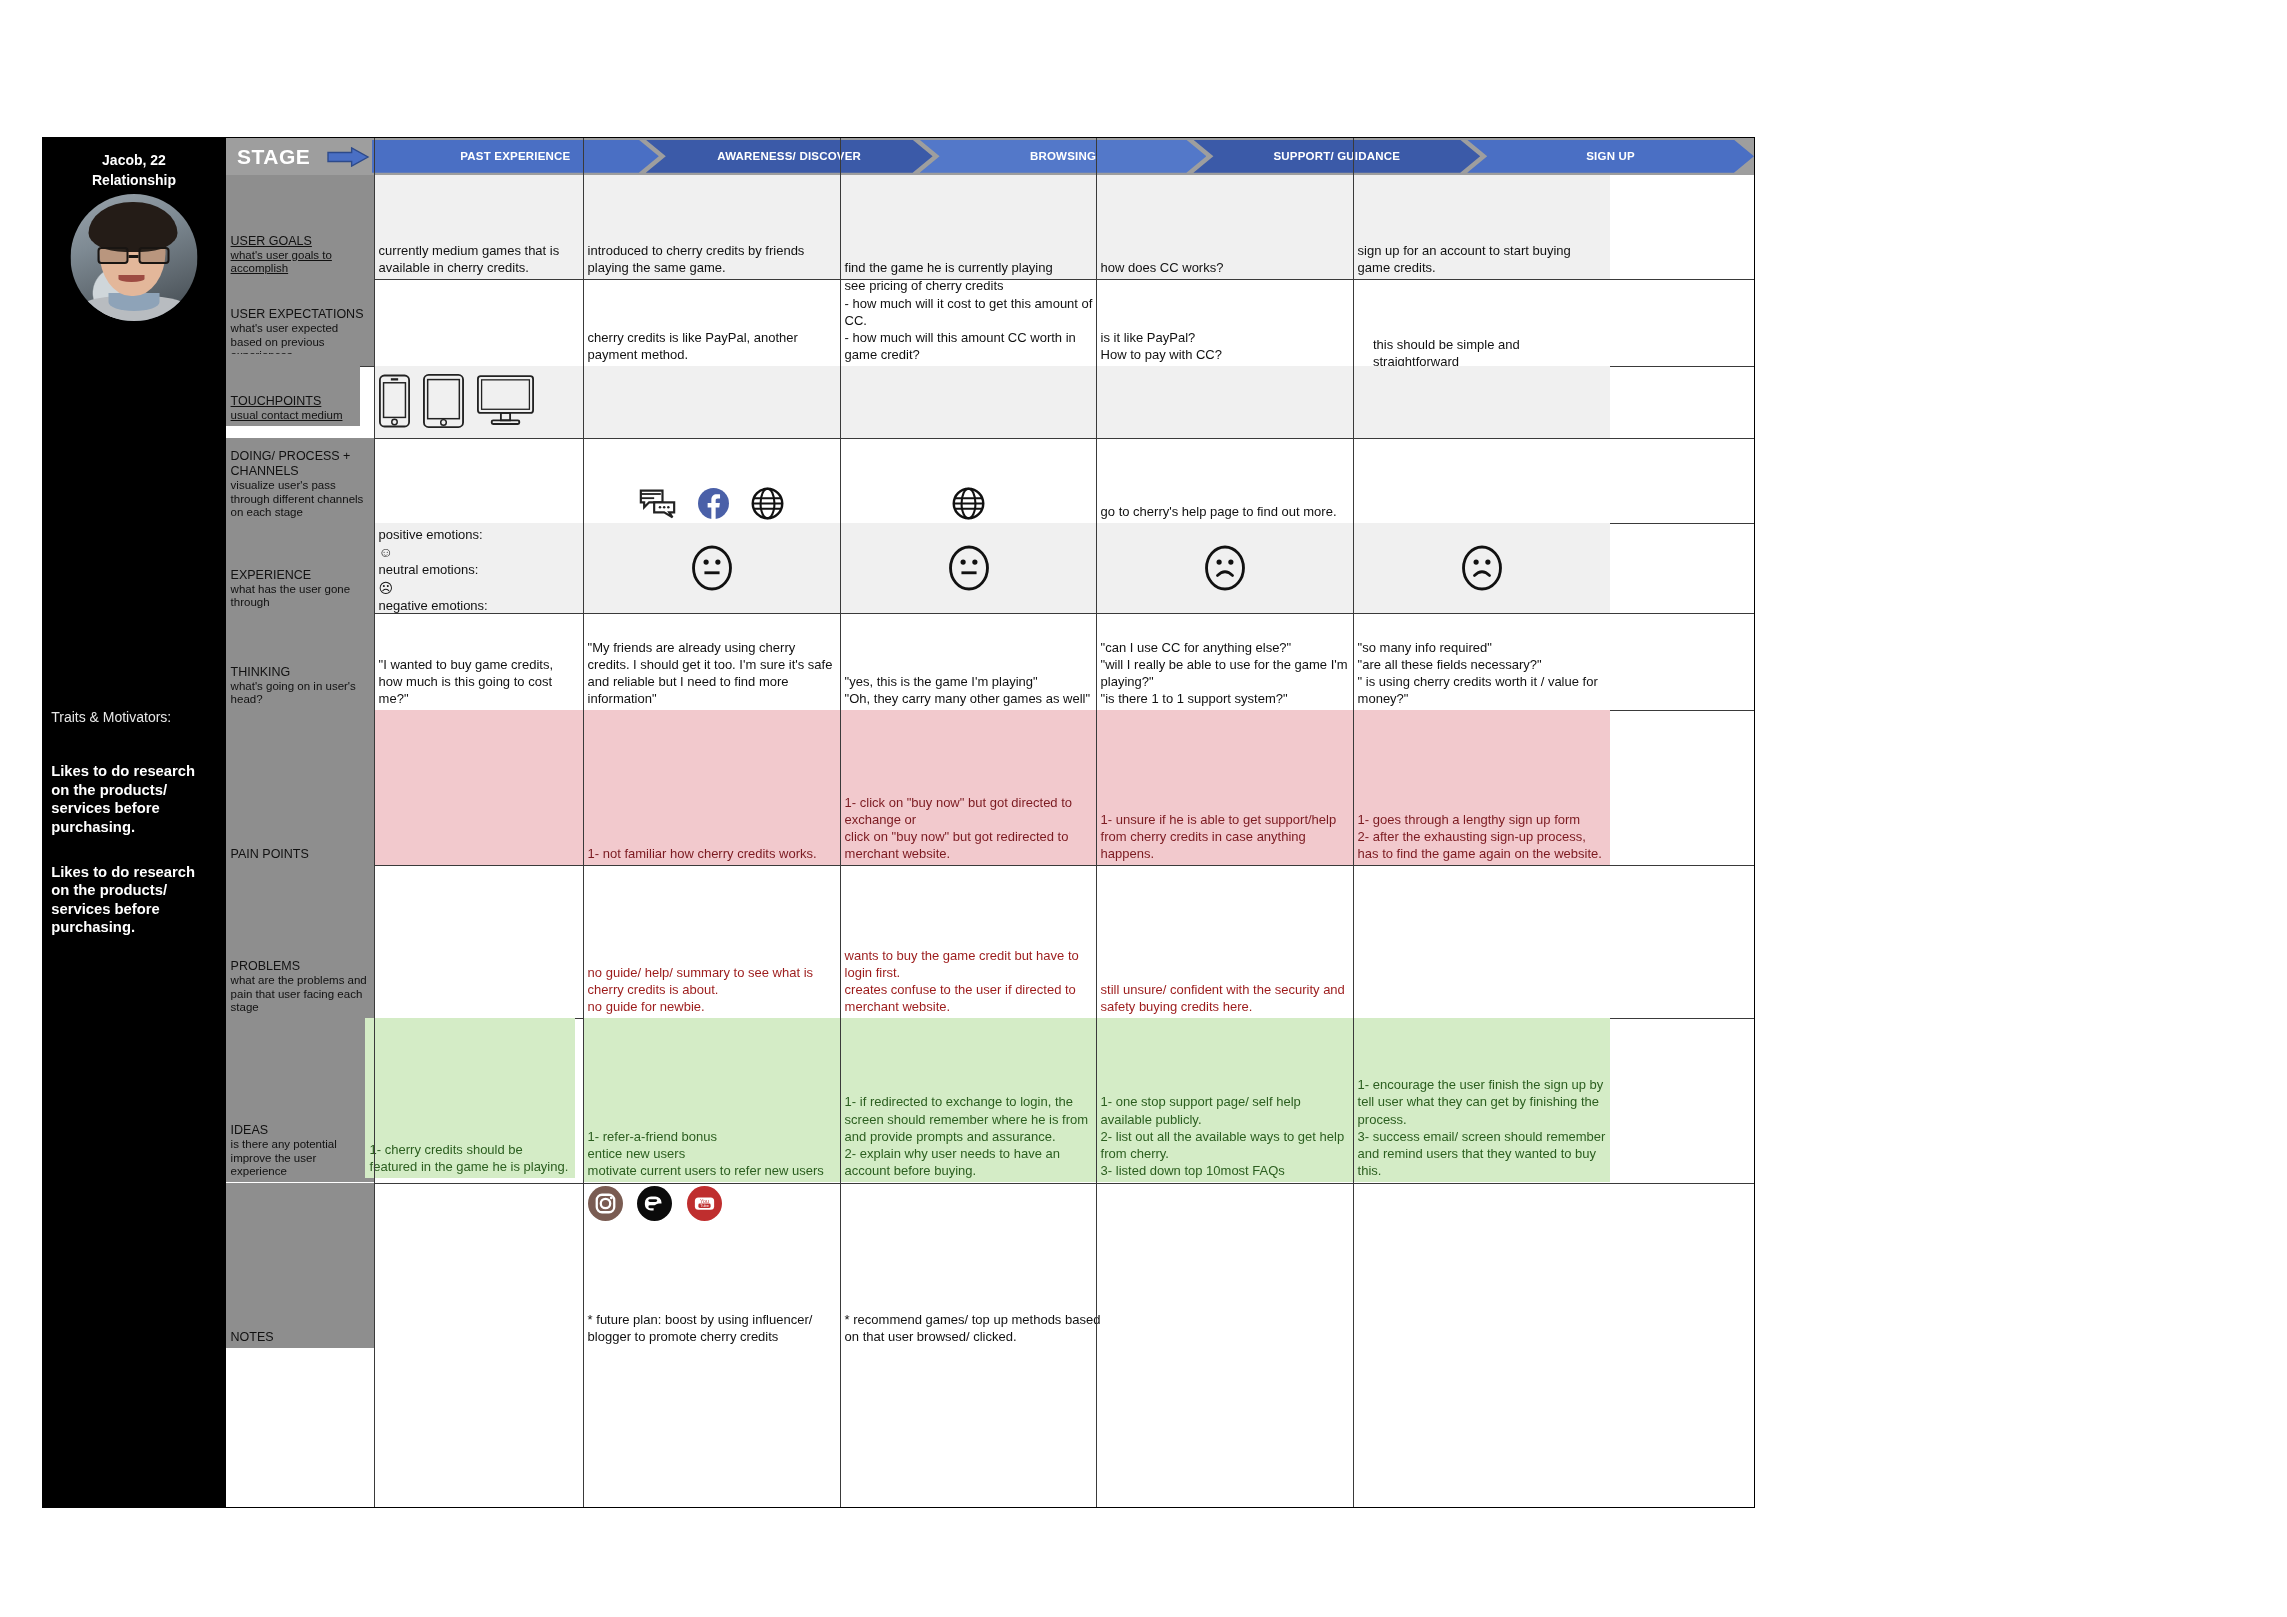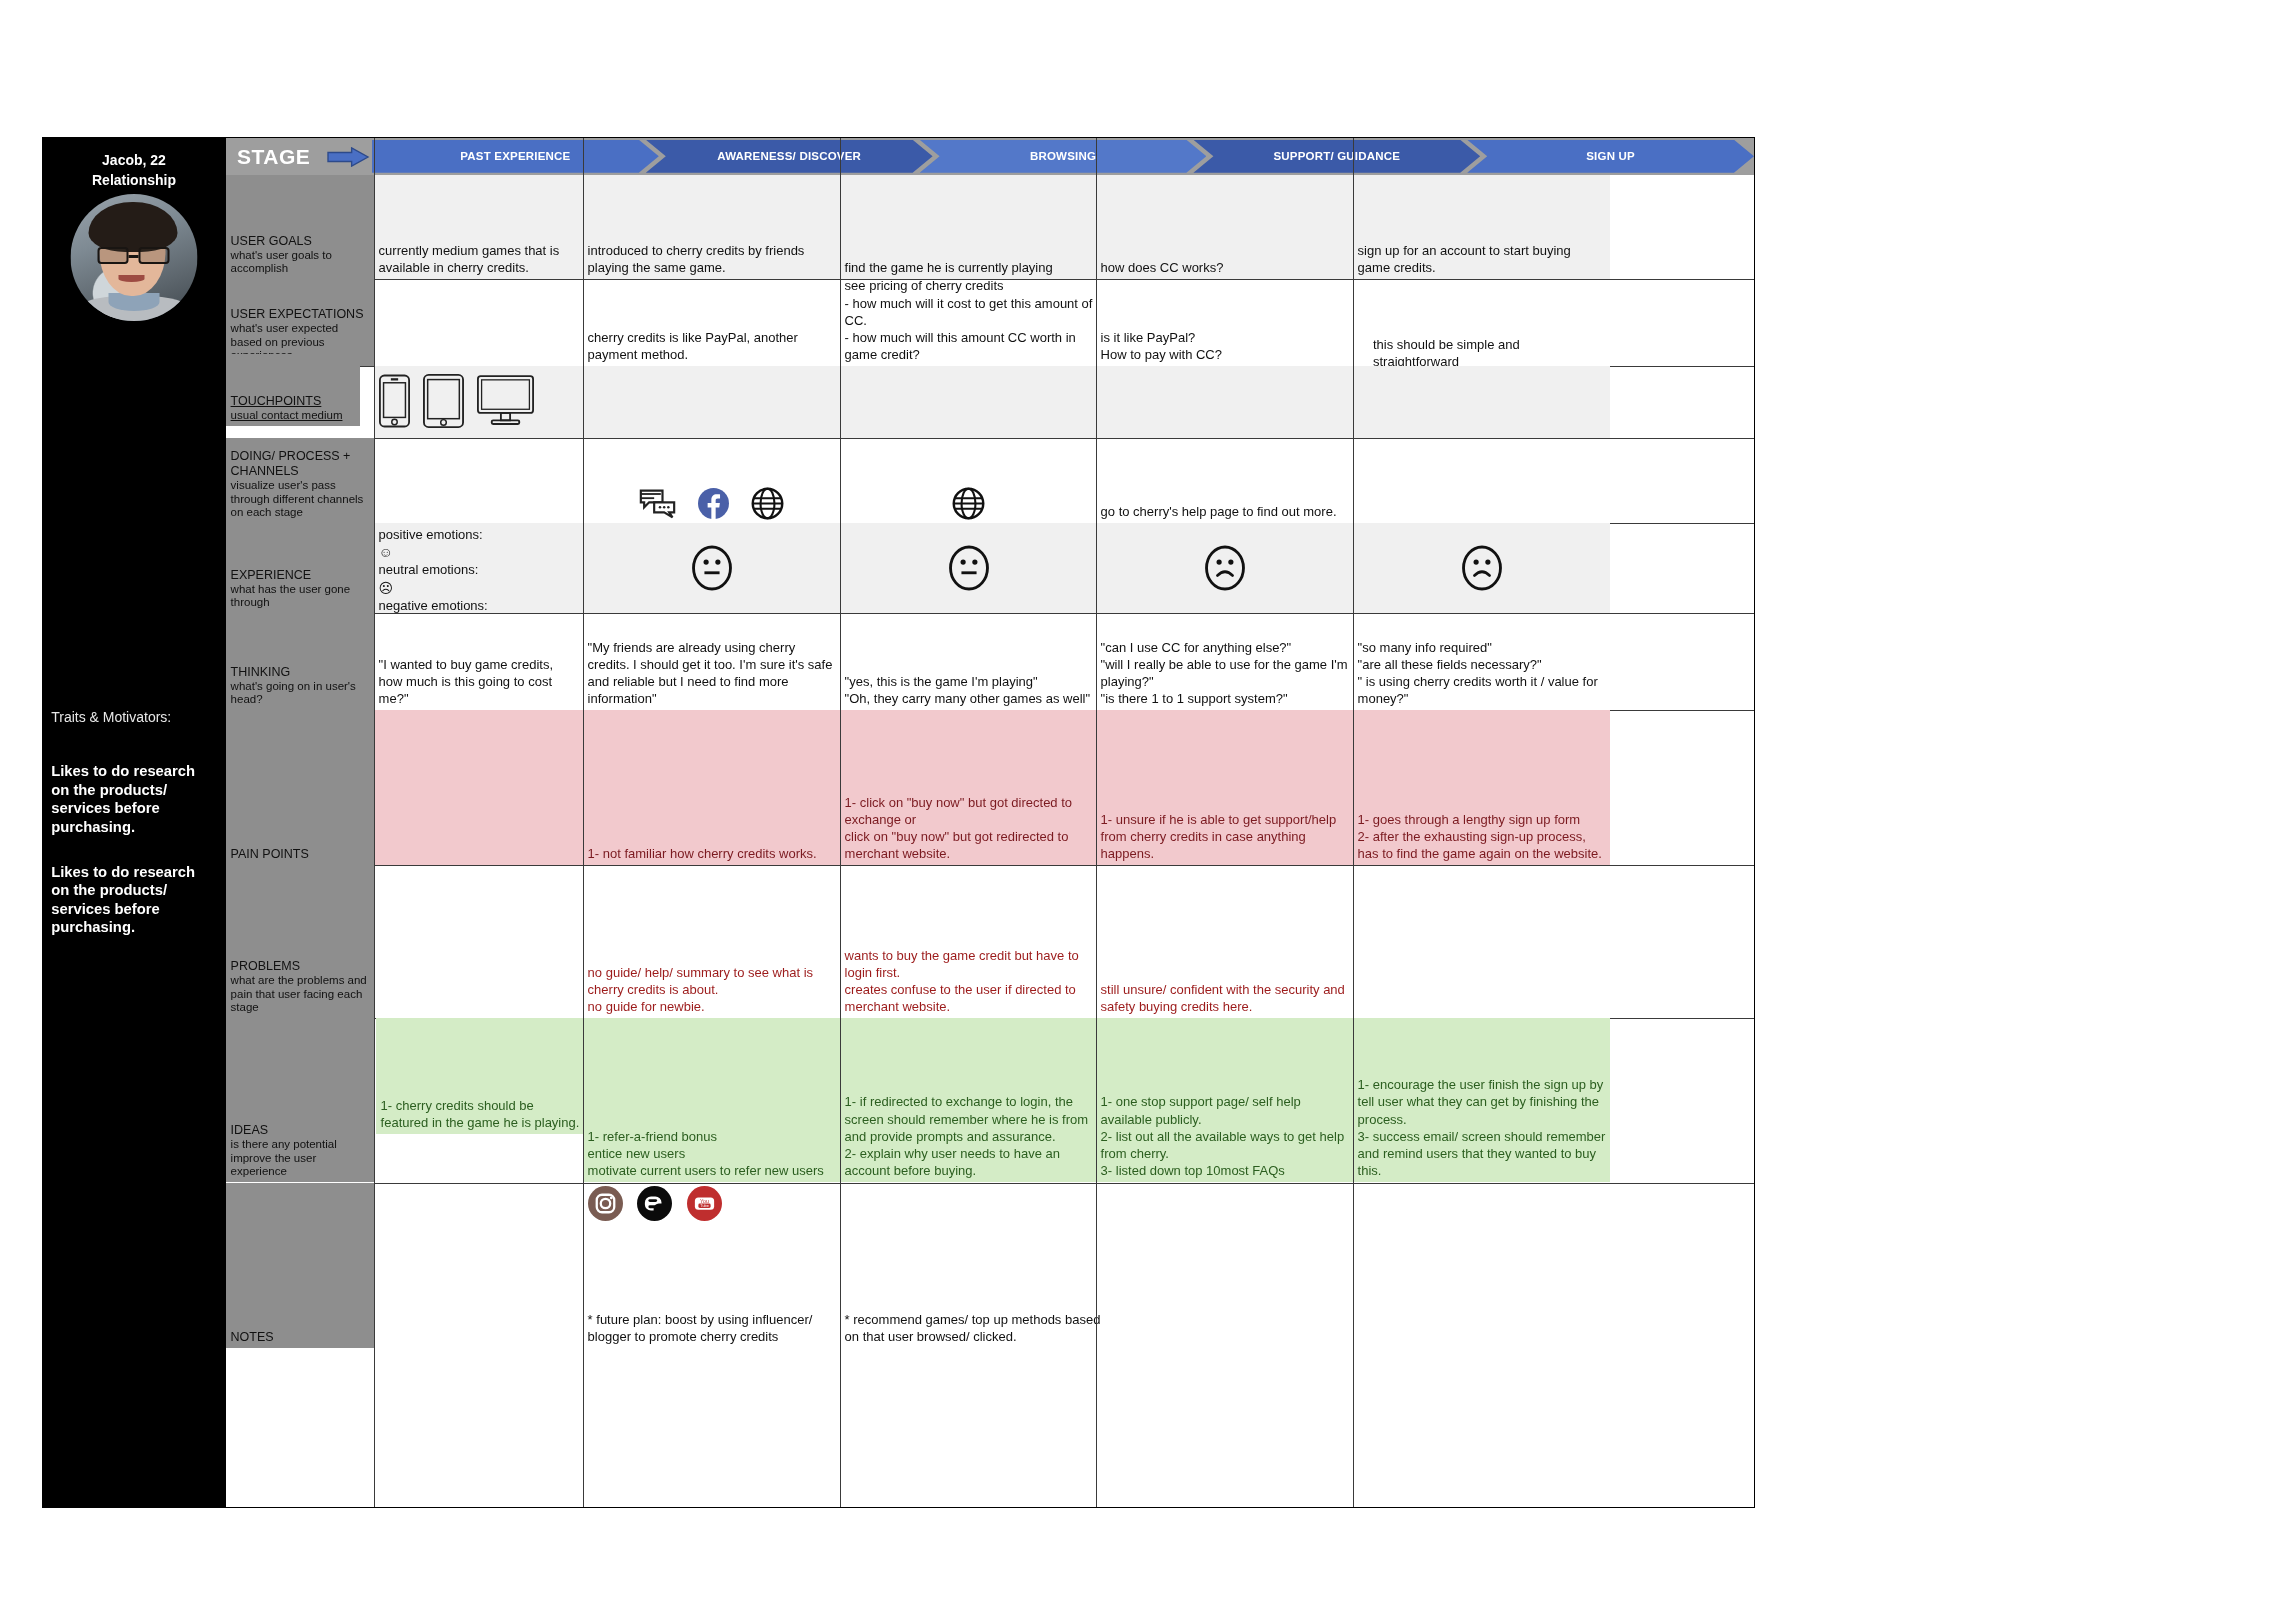--- a/index.html
+++ b/index.html
@@ -139,21 +139,21 @@
             <div class="chev" style="background: rgb(59, 90, 168);">
               <span>SUPPORT/ GUIDANCE</span>
             </div>
             <div class="chev" style="background: rgb(74, 111, 196);">
               <span>SIGN UP</span>
             </div>
           </div>
       </div>
 
       <div id="rows-layer">
-          <div class="rowlabel cell bottom" style="top: 37px; height: 104px; width: 164px;">
+          <div class="rowlabel cell bottom" style="top: 37px; height: 104px; width: 164px; text-decoration: underline;">
             <div class="t">USER GOALS</div>
             <div class="s">what's user goals to accomplish</div>
           </div>
           <div class="cell bottom shade" style="top: 37px; height: 104px; left: 148px; width: 210px;">
             <div style="white-space: pre-line;">currently medium games that is available in cherry credits.</div>
           </div>
           <div class="cell bottom shade" style="top: 37px; height: 104px; left: 357px; width: 257px;">
             <div style="white-space: pre-line;">introduced to cherry credits by friends playing the same game.</div>
           </div>
           <div class="cell bottom shade" style="top: 37px; height: 104px; left: 614px; width: 257px;">
@@ -383,21 +383,21 @@
           </div>
           <div class="cell bottom prob" style="top: 727px; height: 153px; left: 870px; width: 257px;">
             <div style="white-space: pre-line;">still unsure/ confident with the security and safety buying credits here.</div>
           </div>
           <div class="cell bottom prob" style="top: 727px; height: 153px; left: 1127px; width: 257px;"></div>
           <div class="rowline" style="top: 880px;"></div>
           <div class="rowlabel cell bottom" style="top: 880px; height: 164px; width: 148px;">
             <div class="t">IDEAS</div>
             <div class="s">is there any potential improve the user experience</div>
           </div>
-          <div class="cell bottom green" style="top: 880px; height: 116px; left: 150px; width: 210px;">
+          <div class="cell bottom green" style="top: 880px; height: 160px; left: 139px; width: 210px;">
             <div style="white-space: pre-line;">1- cherry credits should be featured in the game he is playing.</div>
           </div>
           <div class="cell bottom green" style="top: 880px; height: 164px; left: 357px; width: 257px;">
             <div style="white-space: pre-line;">1- refer-a-friend bonus
 entice new users
 motivate current users to refer new users</div>
           </div>
           <div class="cell bottom green" style="top: 880px; height: 164px; left: 614px; width: 257px;">
             <div style="white-space: pre-line;">1- if redirected to exchange to login, the screen should remember where he is from and provide prompts and assurance.
 2- explain why user needs to have an account before buying.</div>

